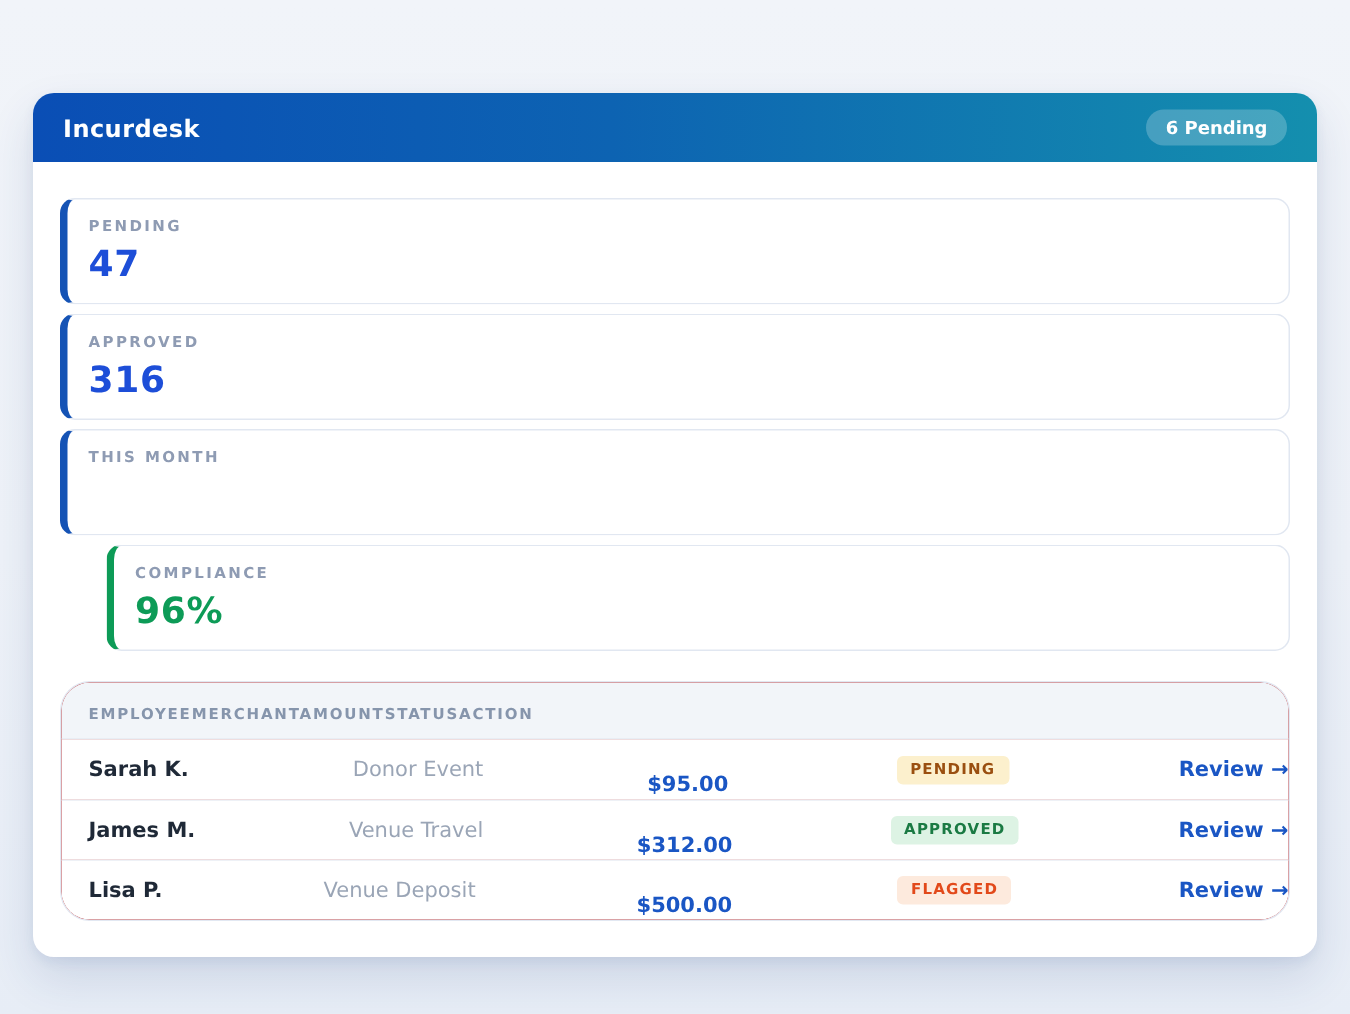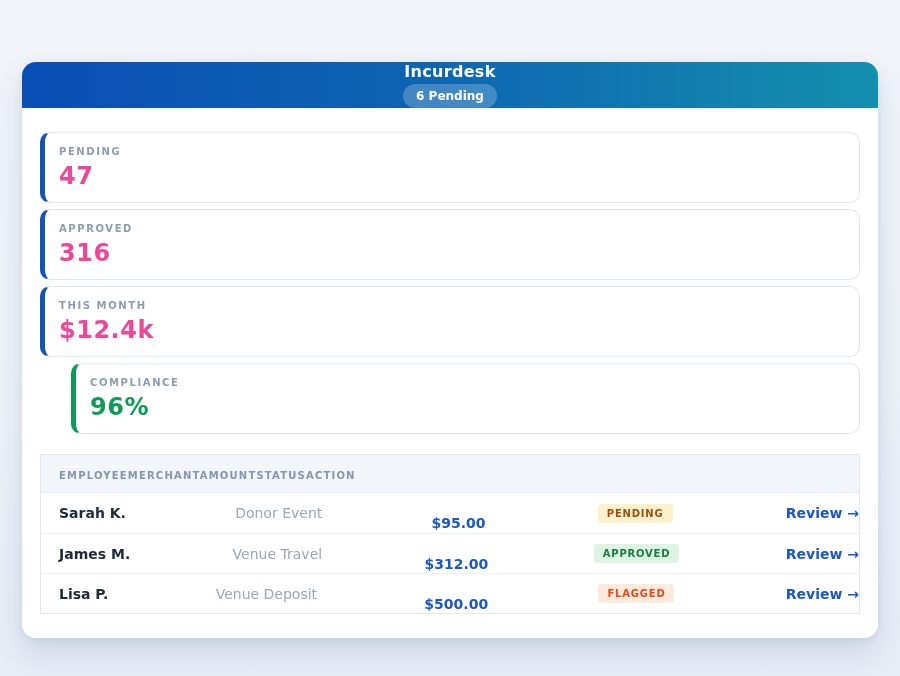--- a/index.html
+++ b/index.html
@@ -18,21 +18,20 @@
     box-shadow: 0 14px 30px rgba(35, 65, 125, 0.14), 0 3px 8px rgba(35, 65, 125, 0.07);
     overflow: hidden;
   }
   .app-header {
     height: 46px;
     display: flex;
     align-items: center;
     justify-content: space-between;
     padding: 0 20px;
     background: linear-gradient(90deg, #0a4eb5 0%, #0d63b2 45%, #148fae 100%);
-    flex-direction: column;
   }
   .app-title {
     color: #ffffff;
     font-size: 16px;
     font-weight: bold;
     letter-spacing: 0.3px;
   }
   .header-badge {
     background: rgba(255, 255, 255, 0.22);
     color: #ffffff;
@@ -56,28 +55,28 @@
     font-size: 10px;
     font-weight: bold;
     color: #8e9bb3;
     letter-spacing: 1.6px;
     text-transform: uppercase;
   }
   .stat-value {
     margin-top: 5px;
     font-size: 24px;
     font-weight: bold;
-    color: #ec4899;
+    color: #1d4ed8;
     letter-spacing: 0.5px;
   }
   .stat-card.accent-green .stat-value { color: #0d9b57; }
   .tx-table {
     margin-top: 20px;
     border: 1px solid #e2e8f2;
-    border-radius: 0;
+    border-radius: 20px;
     overflow: hidden;
     background: #b91c1c;
   }
   .tx-head {
     background: #f2f5f9;
     padding: 9px 0 9px 18px;
     border-bottom: 1px solid #e8edf4;
   }
   .tx-head span {
     font-size: 10px;
@@ -135,21 +134,20 @@
           <div class="stat-value">47</div>
         </div>
 
         <div class="stat-card">
           <div class="stat-label">APPROVED</div>
           <div class="stat-value">316</div>
         </div>
 
         <div class="stat-card">
           <div class="stat-label">THIS MONTH</div>
-          <div class="stat-value">$12.4k</div>
         </div>
 
         <div class="stat-card accent-green">
           <div class="stat-label">COMPLIANCE</div>
           <div class="stat-value">96%</div>
         </div>
       </div>
 
     <div class="tx-table">
       <div class="tx-head"><span>EMPLOYEE</span><span>MERCHANT</span><span>AMOUNT</span><span>STATUS</span><span>ACTION</span></div>

